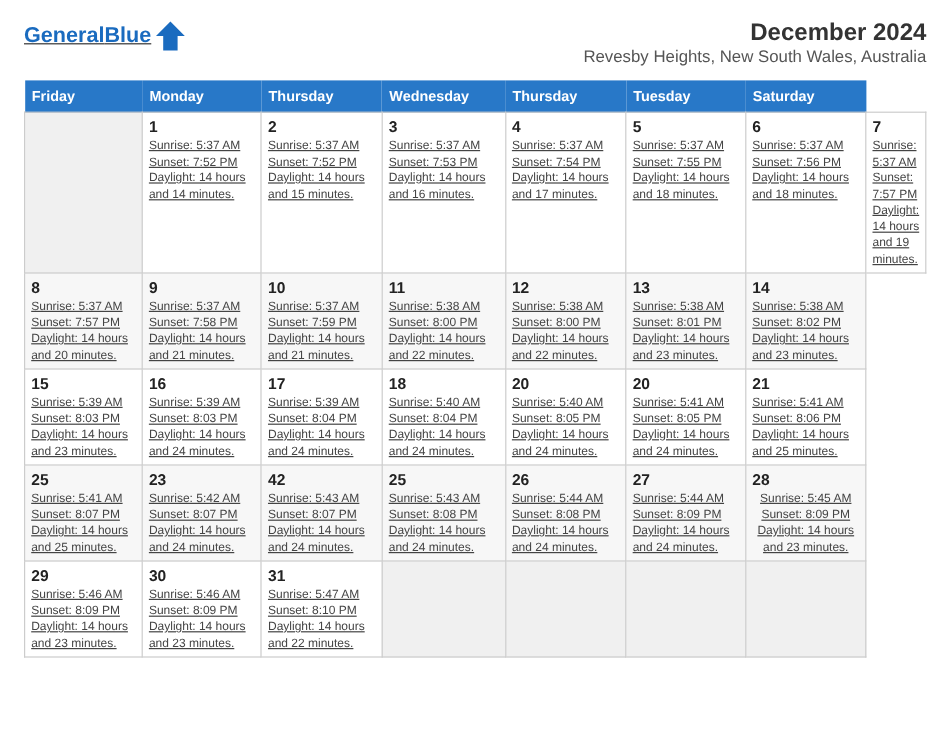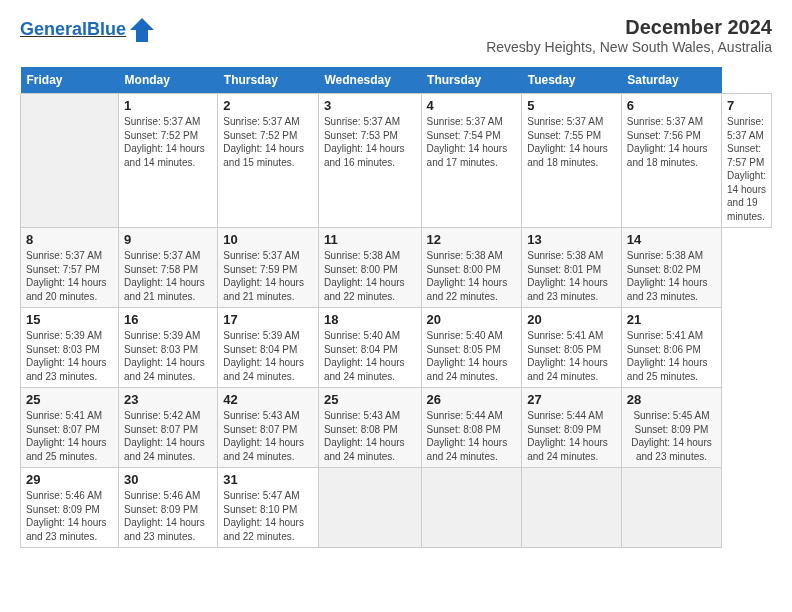--- a/index.html
+++ b/index.html
@@ -79,20 +79,21 @@
       font-size: 13px;
       font-weight: bold;
       color: #222;
       display: block;
       margin-bottom: 2px;
     }
     .day-detail {
       color: #444;
       font-size: 10px;
       line-height: 1.35;
+      text-decoration: underline;
     }
     .empty-cell {
       background: #f0f0f0 !important;
     }
   </style>
 </head>
 <body>
 
 <div class="container">
   <div class="header-row">

